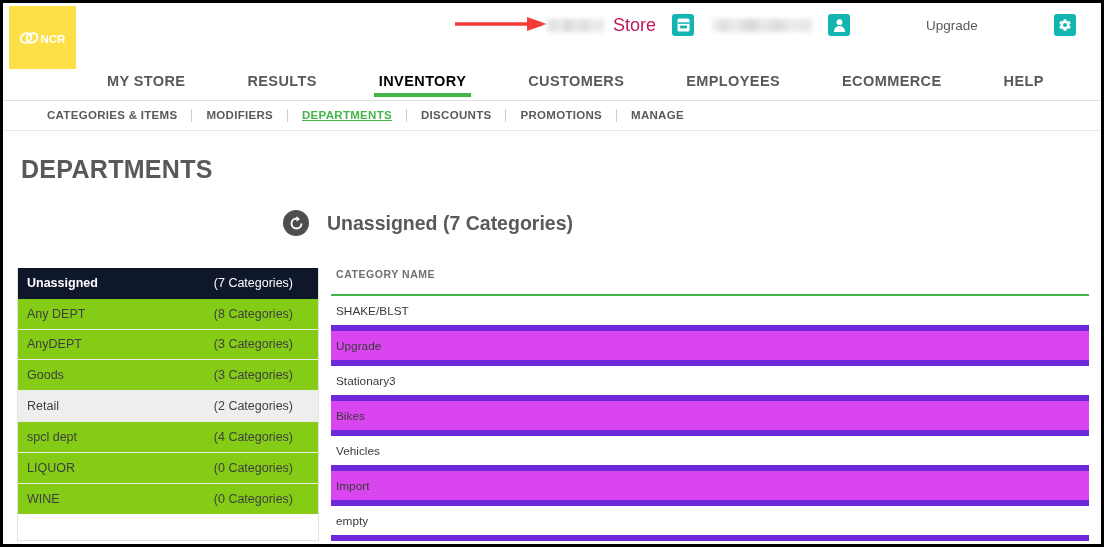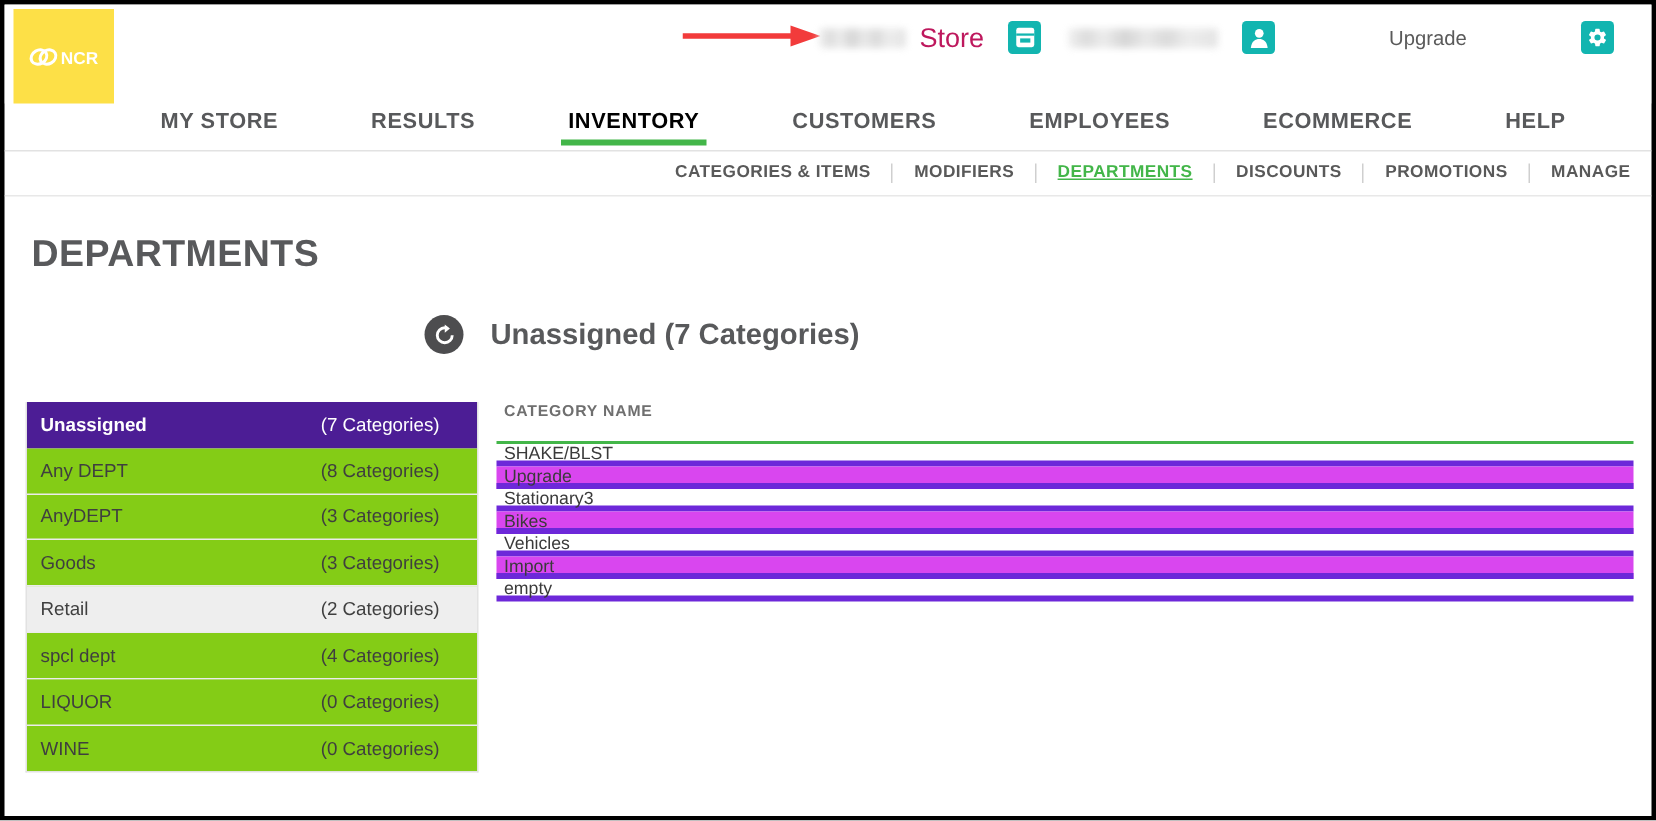--- a/index.html
+++ b/index.html
@@ -123,21 +123,21 @@
     bottom: 0;
     height: 4px;
     background: #43b649;
   }
 
   
   .subnav {
     height: 30px;
     display: flex;
     align-items: center;
-    justify-content: flex-end;
+    justify-content: flex-start;
     padding-left: 30px;
     border-bottom: 1px solid #e8e8e8;
   }
   .subnav-item {
     font-size: 11.5px;
     font-weight: bold;
     letter-spacing: .3px;
     color: #595959;
     padding: 0 14px;
     border-right: 1px solid #cfcfcf;
@@ -218,21 +218,21 @@
     white-space: nowrap;
     overflow: hidden;
   }
   .dept-row .count {
     flex: 0 0 auto;
     padding-right: 25px;
     font-weight: normal;
     white-space: nowrap;
   }
   .dept-row.selected {
-    background: #4c1d95;
+    background: #0f172a;
     color: #ffffff;
     font-weight: bold;
     border-bottom: none;
   }
   .dept-row.selected .name { font-weight: bold; }
   .dept-row.hovered { background: #eeeeee; }
 
   
   .cat-table {
     flex: 1 1 auto;
@@ -243,27 +243,27 @@
     display: flex;
     align-items: flex-start;
     font-size: 10.5px;
     font-weight: bold;
     letter-spacing: .55px;
     color: #6f6f6f;
     padding-left: 5px;
     border-bottom: 2px solid #43b649;
   }
   .cat-row {
-    height: 15px;
+    height: 35px;
     display: flex;
     align-items: center;
     font-size: 11.8px;
     color: #3a3a3a;
     padding-left: 5px;
-    border-bottom: 4px solid #6d28d9;
+    border-bottom: 6px solid #6d28d9;
     background: #ffffff;
     cursor: pointer;
   }
   .cat-row.alt { background: #d946ef; }
 </style>
 </head>
 <body>
 
 <div id="page">
 

